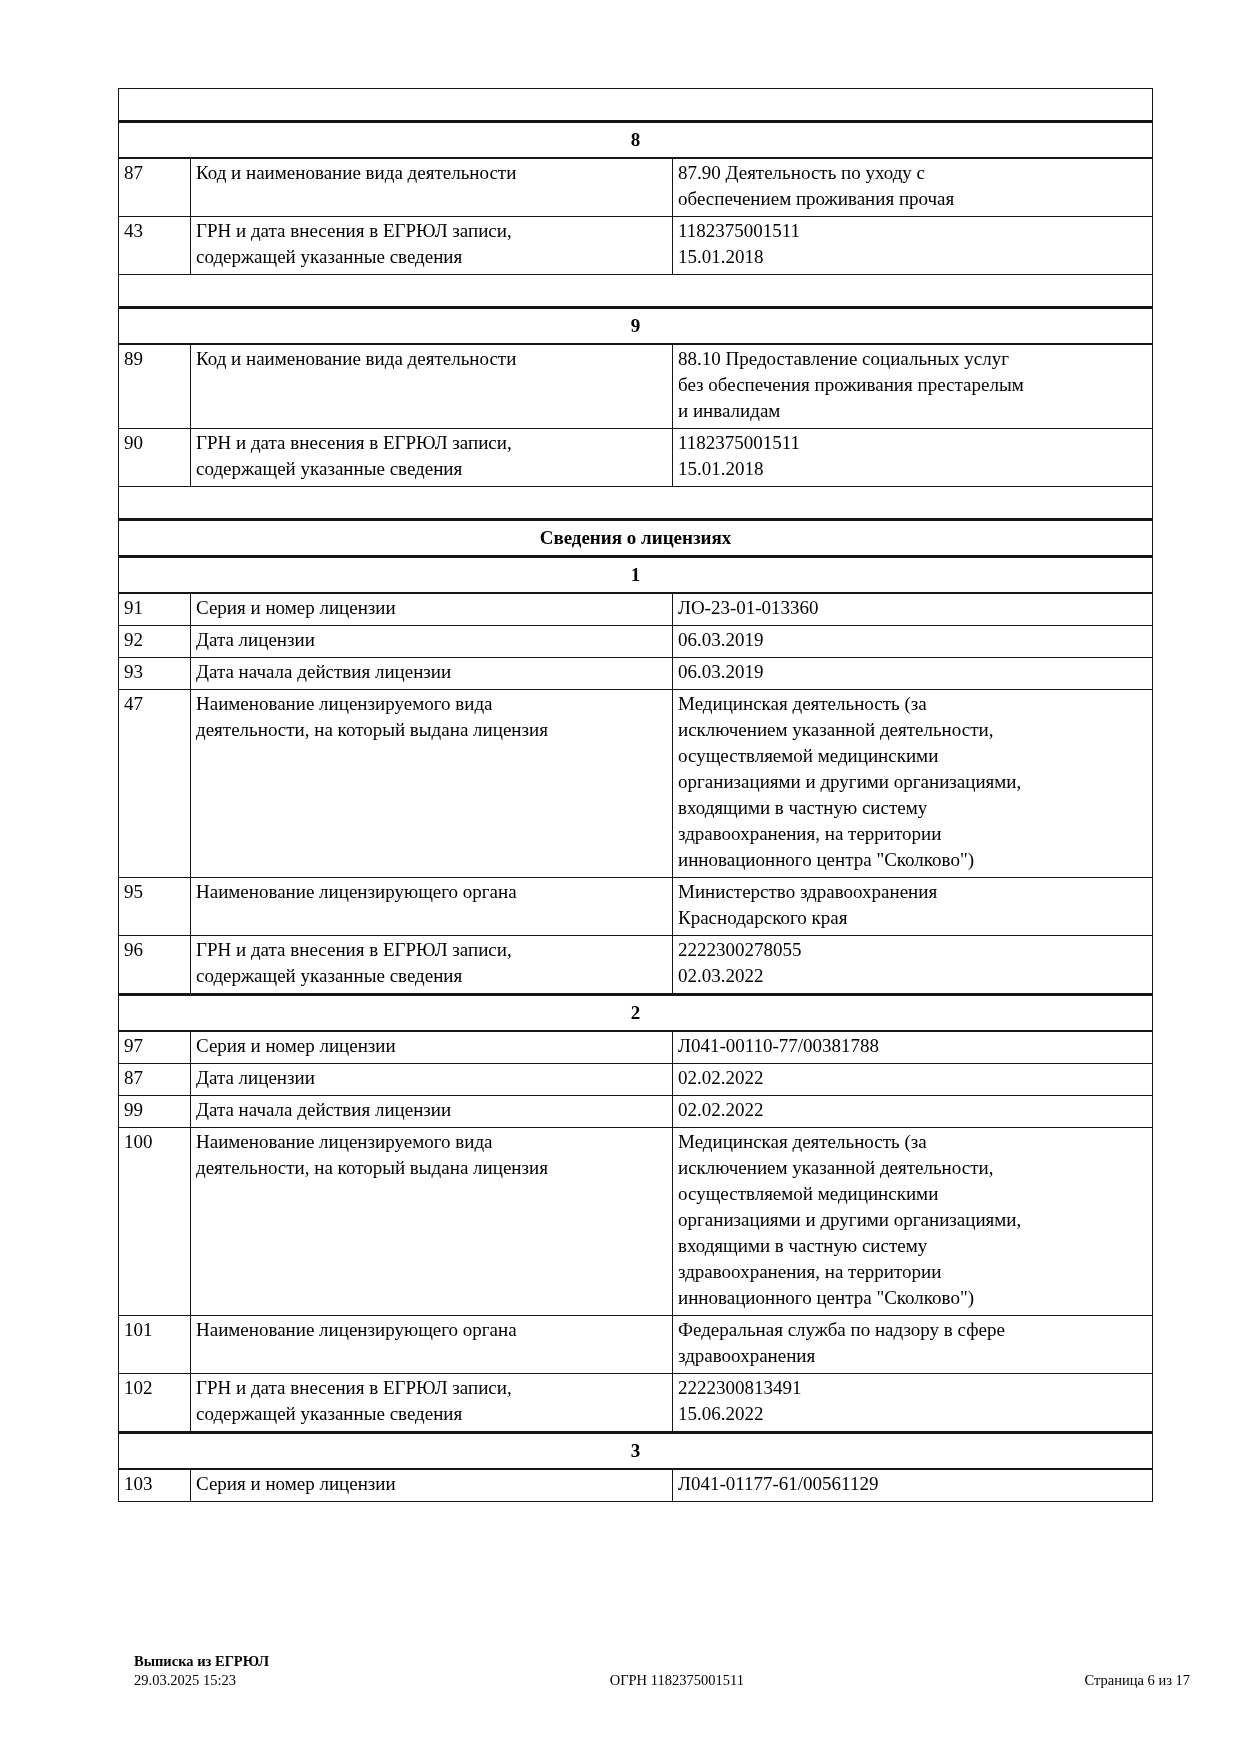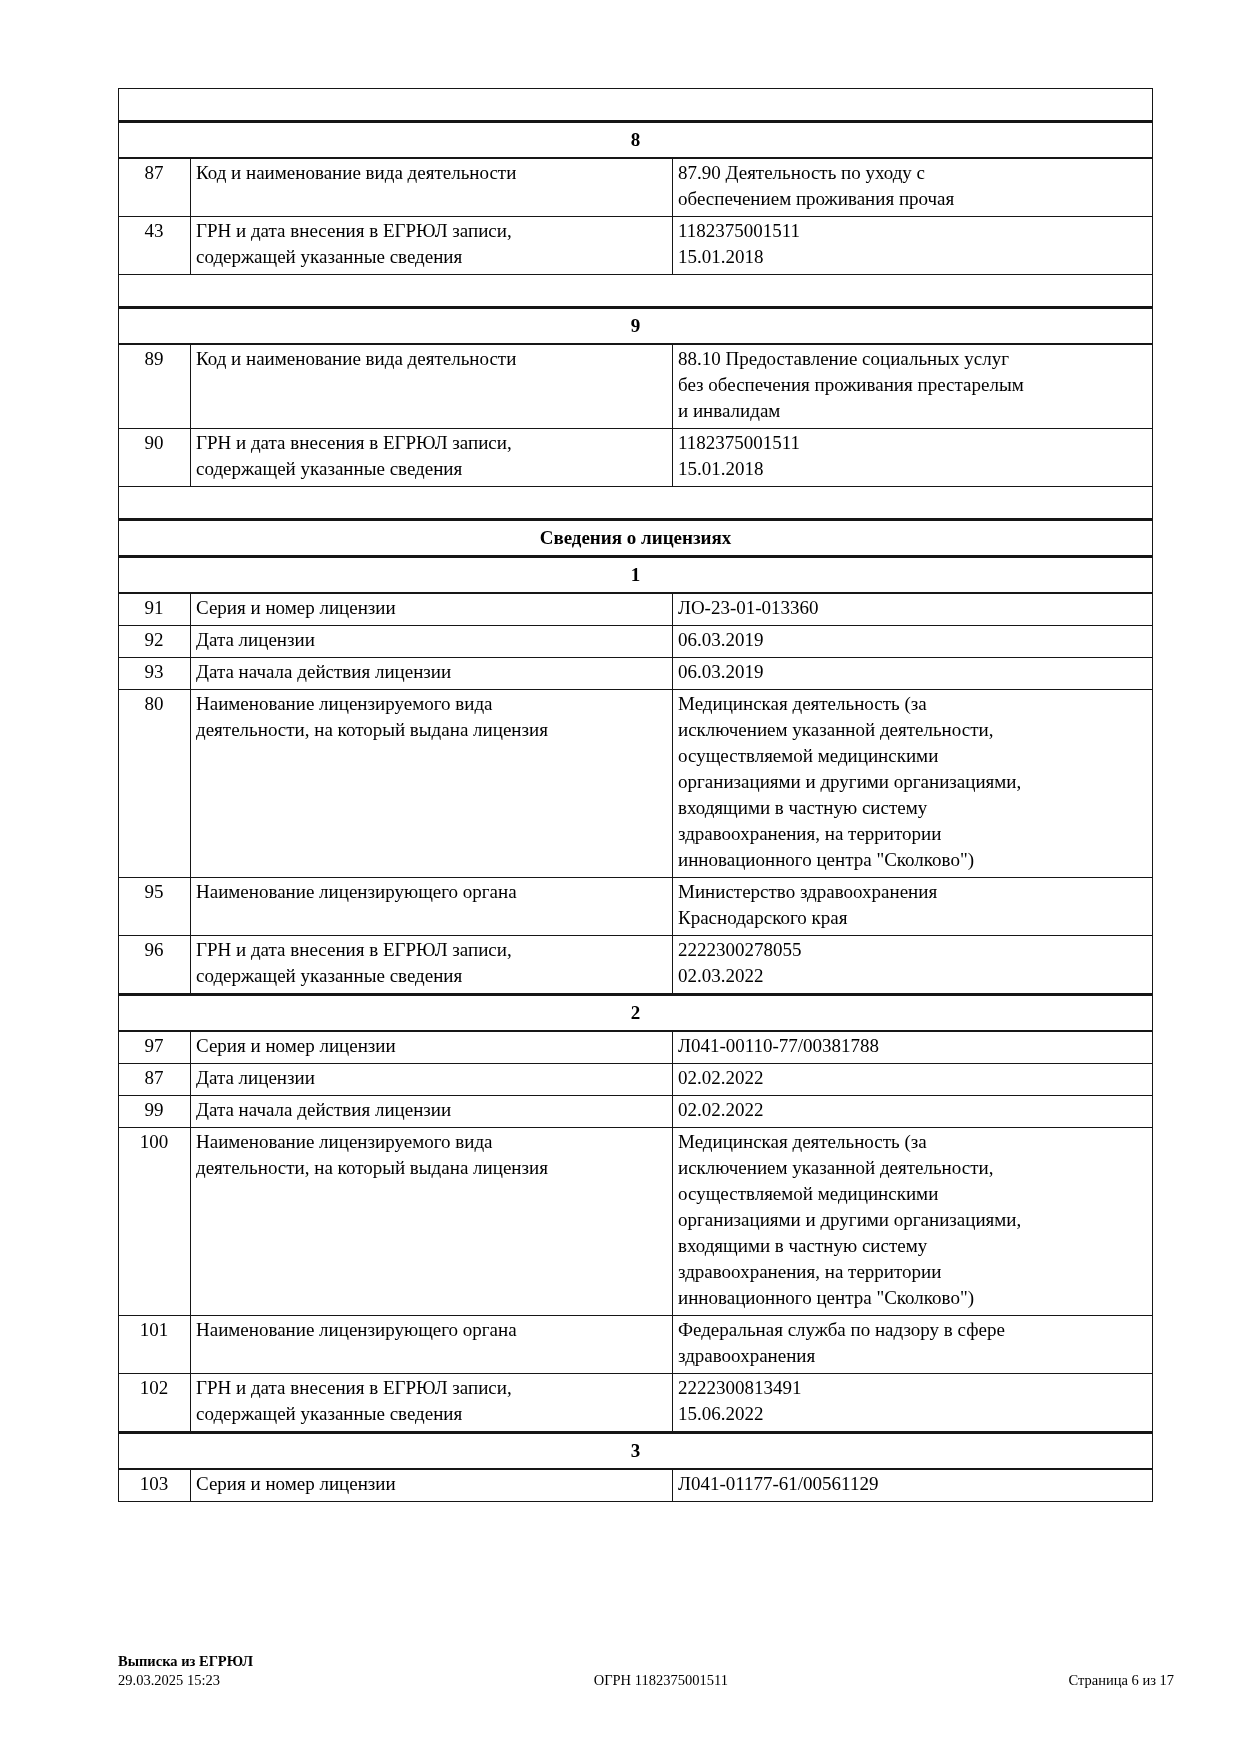--- a/index.html
+++ b/index.html
@@ -26,41 +26,40 @@
   }
   col.c-num   { width: 72px; }
   col.c-label { width: 482px; }
   col.c-value { width: 480px; }
   table.egrul td {
     border: 1.5px solid #161616;
     vertical-align: top;
     padding: 1px 6px 4px 5px;
   }
   td.num {
-    text-align: center;
     padding-left: 2px;
     padding-right: 2px;
   }
   .pre { white-space: pre-line; }
   tr.hdr td, tr.title td {
     border-top: 3px solid #161616;
     border-bottom: 2.5px solid #161616;
     font-weight: bold;
     text-align: center;
     vertical-align: middle;
     height: 30px;
     padding: 2px;
   }
   tr.empty td {
     height: 31px;
     padding: 0;
   }
   .footer {
     position: absolute;
-    left: 118px;
+    left: 134px;
     top: 1652px;
     width: 1056px;
     display: flex;
     justify-content: space-between;
     align-items: flex-end;
     font-size: 14.5px;
     line-height: 1.28;
   }
   .footer .doc-title { font-weight: bold; }
 </style>
@@ -138,21 +137,21 @@
         <td class="num">92</td>
         <td class="pre">Дата лицензии</td>
         <td class="pre">06.03.2019</td>
       </tr>
       <tr>
         <td class="num">93</td>
         <td class="pre">Дата начала действия лицензии</td>
         <td class="pre">06.03.2019</td>
       </tr>
       <tr>
-        <td class="num">80</td>
+        <td class="num">47</td>
         <td class="pre">Наименование лицензируемого вида
 деятельности, на который выдана лицензия</td>
         <td class="pre">Медицинская деятельность (за
 исключением указанной деятельности,
 осуществляемой медицинскими
 организациями и другими организациями,
 входящими в частную систему
 здравоохранения, на территории
 инновационного центра "Сколково")</td>
       </tr>

